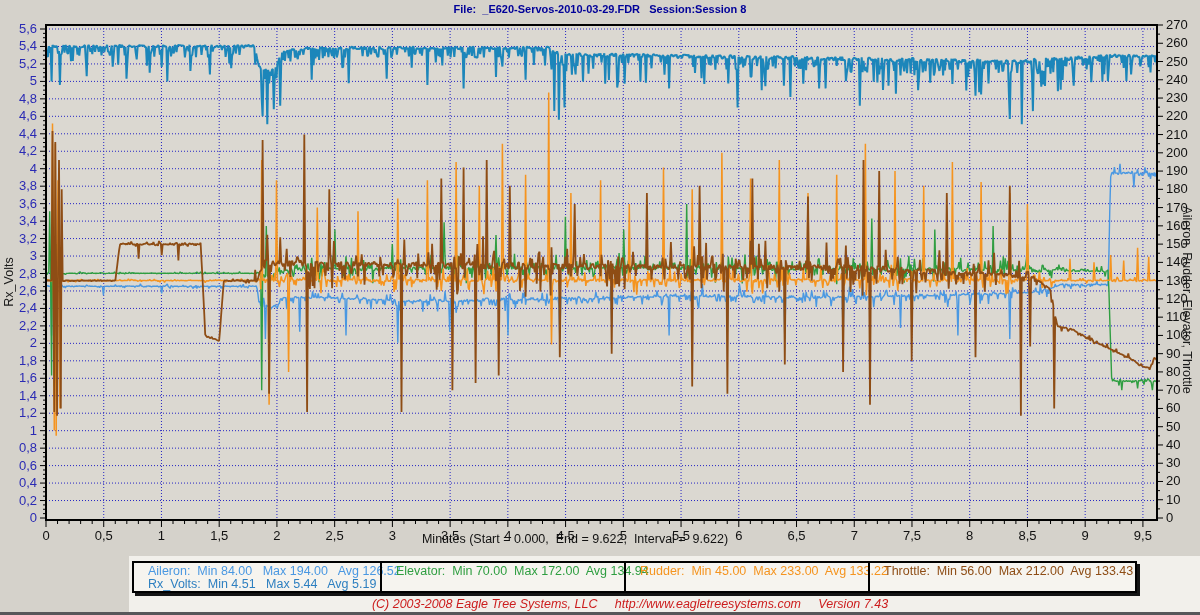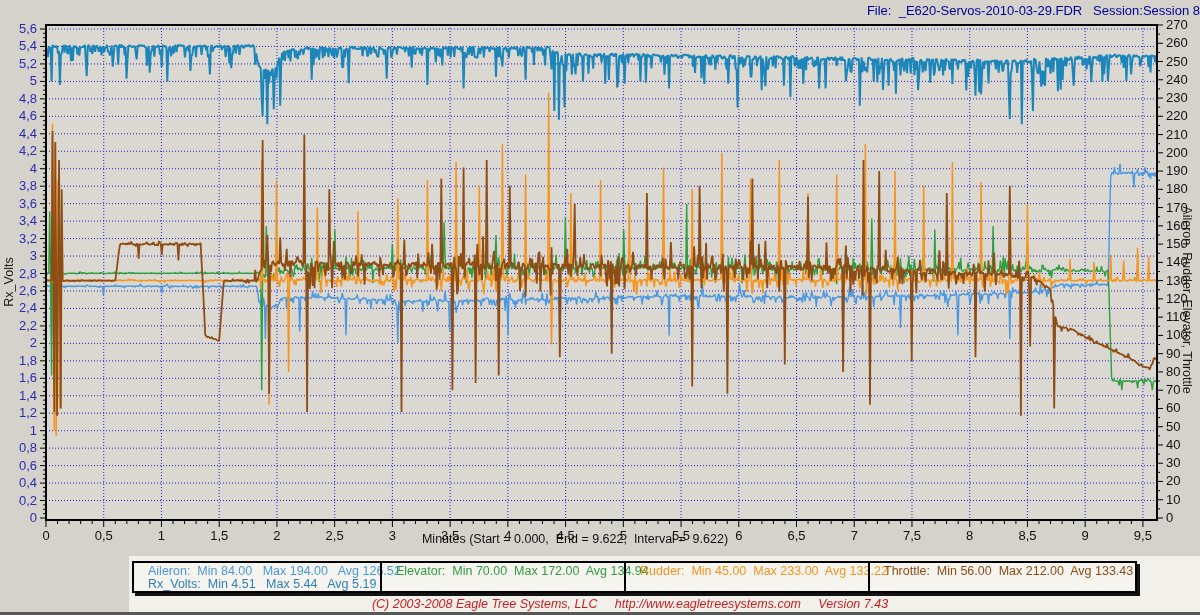--- a/index.html
+++ b/index.html
@@ -1,22 +1,22 @@
 <!DOCTYPE html>
 <html><head>
 <meta charset="utf-8">
 <style>
   html,body{margin:0;padding:0;background:#888;}
   #screen{
     position:relative;width:1200px;height:615px;overflow:hidden;
     background:#d5d2cb;font-family:"Liberation Sans",sans-serif;
   }
   .chart-title{
-    position:absolute;top:3px;left:0;width:100%;text-align:right;
-    font-size:13px;font-weight:400;color:#000099;white-space:pre;
+    position:absolute;top:3px;left:0;width:100%;text-align:center;
+    font-size:11px;font-weight:700;color:#000099;white-space:pre;
   }
   #plot{position:absolute;left:0;top:0;}
   .axis-title-left{
     position:absolute;left:9px;top:282px;transform:translate(-50%,-50%) rotate(-90deg);
     white-space:nowrap;font-size:12.5px;color:#1a1a1a;
   }
   .axis-title-right{
     position:absolute;left:1187px;top:300px;transform:translate(-50%,-50%) rotate(90deg);
     white-space:nowrap;font-size:12.5px;color:#1a1a1a;
   }

